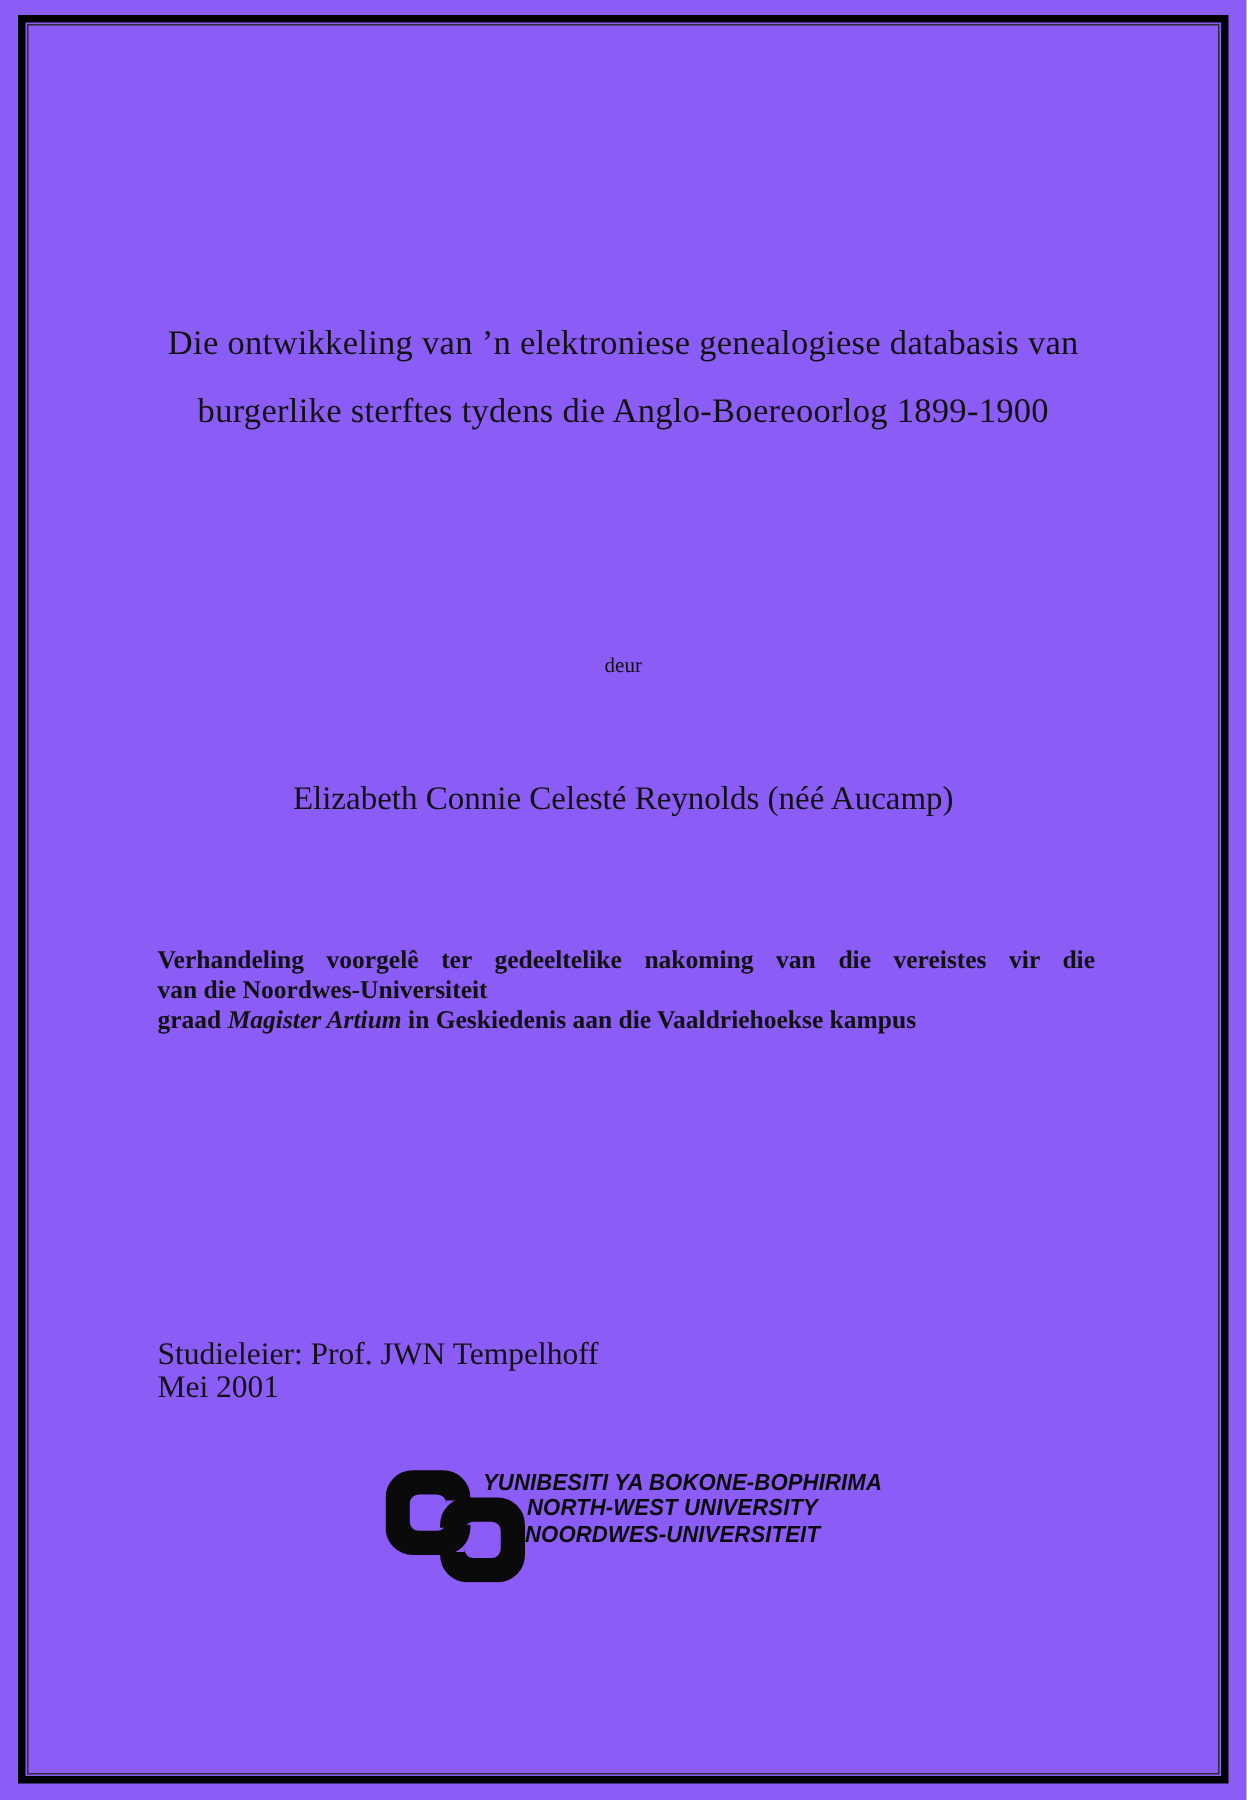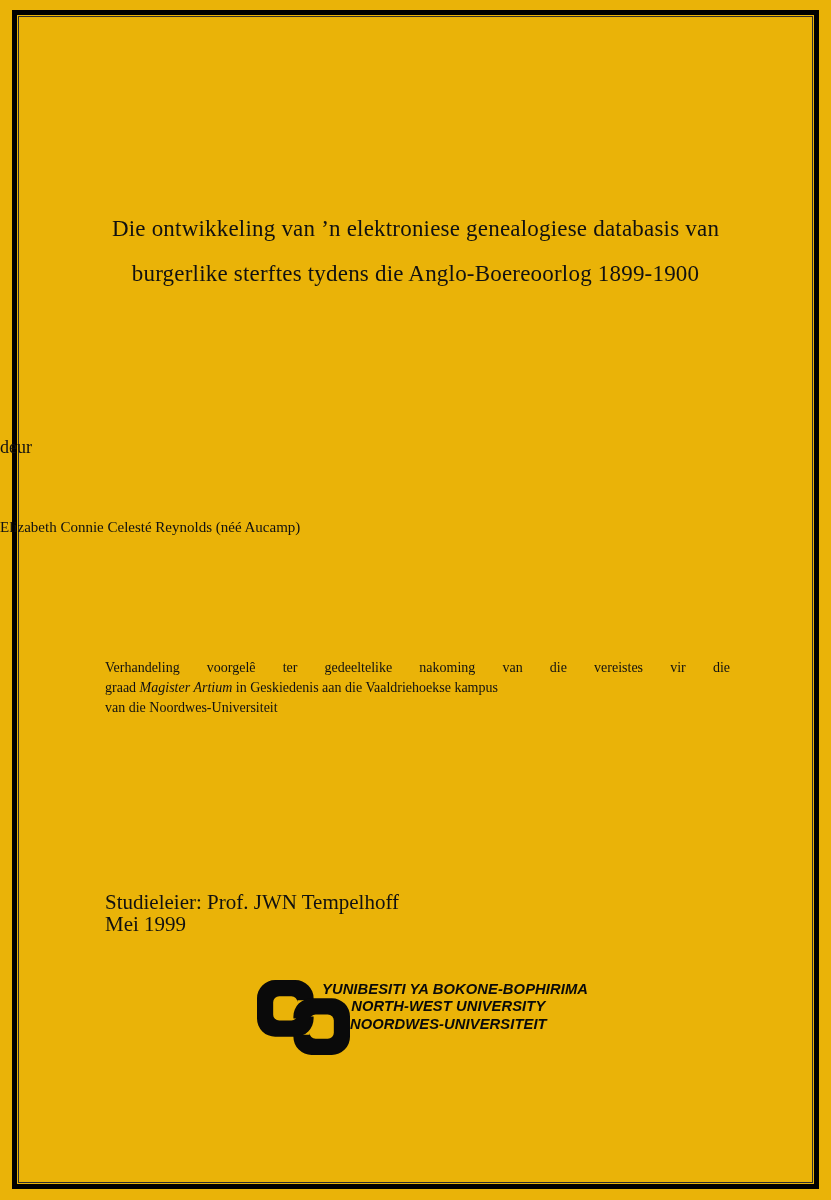--- a/index.html
+++ b/index.html
@@ -4,21 +4,21 @@
 <style>
   html, body {
     margin: 0;
     padding: 0;
     background: #e8e8e8;
   }
   .page {
     position: relative;
     width: 831px;
     height: 1200px;
-    background: #eab308;
+    background: #8b5cf6;
     margin: 0 auto;
     overflow: hidden;
     font-family: "Liberation Serif", serif;
     color: #111111;
   }
   
   .frame-outer {
     position: absolute;
     top: 10px; left: 12px; right: 12px; bottom: 11px;
     border: 5px solid #000000;
@@ -35,36 +35,38 @@
     right: 60px;
     text-align: center;
     font-size: 23px;
     line-height: 45px;
     letter-spacing: 0.2px;
   }
   .byline {
     position: absolute;
     top: 437px;
     left: 0; right: 0;
-    font-size: 18px;
+    text-align: center;
+    font-size: 14px;
   }
   .author {
     position: absolute;
     top: 519px;
     left: 0; right: 0;
-    text-align: left;
-    font-size: 15px;
+    text-align: center;
+    font-size: 22px;
   }
   .submission {
     position: absolute;
-    top: 658px;
+    top: 630px;
     left: 105px;
     width: 625px;
-    font-size: 14px;
+    font-size: 17px;
     line-height: 19.8px;
+    font-weight: bold;
   }
   .submission .justified {
     text-align: justify;
     text-align-last: justify;
   }
   .submission .it { font-style: italic; }
   .supervisor-block {
     position: absolute;
     top: 892px;
     left: 105px;
@@ -116,27 +118,27 @@
     <div>Die ontwikkeling van ’n elektroniese genealogiese databasis van</div>
     <div>burgerlike sterftes tydens die Anglo-Boereoorlog 1899-1900</div>
   </div>
 
   <div class="byline">deur</div>
 
   <div class="author">Elizabeth Connie Celesté Reynolds (néé Aucamp)</div>
 
   <div class="submission">
     <div class="justified">Verhandeling voorgelê ter gedeeltelike nakoming van die vereistes vir die</div>
+    <div>van die Noordwes-Universiteit</div>
     <div><span>graad </span><span class="it">Magister Artium</span><span> in Geskiedenis aan die Vaaldriehoekse kampus</span></div>
-    <div>van die Noordwes-Universiteit</div>
   </div>
 
   <div class="supervisor-block">
     <div>Studieleier: Prof. JWN Tempelhoff</div>
-    <div>Mei 1999</div>
+    <div>Mei 2001</div>
   </div>
 
   <div class="logo">
     <svg class="logo-mark" viewBox="0 0 92 74" xmlns="http://www.w3.org/2000/svg">
 
       <path fill="#0a0a0a" fill-rule="evenodd" d="M18 0 H38 A18 18 0 0 1 56 18 V38 A18 18 0 0 1 38 56 H18 A18 18 0 0 1 0 38 V18 A18 18 0 0 1 18 0 Z
                M22 16 H34 A6 6 0 0 1 40 22 V34 A6 6 0 0 1 34 40 H22 A6 6 0 0 1 16 34 V22 A6 6 0 0 1 22 16 Z
                M40 20 H56 V36 H40 Z"></path>
 
       <path fill="#0a0a0a" fill-rule="evenodd" transform="translate(36,18) rotate(180 28 28)" d="M18 0 H38 A18 18 0 0 1 56 18 V38 A18 18 0 0 1 38 56 H18 A18 18 0 0 1 0 38 V18 A18 18 0 0 1 18 0 Z

